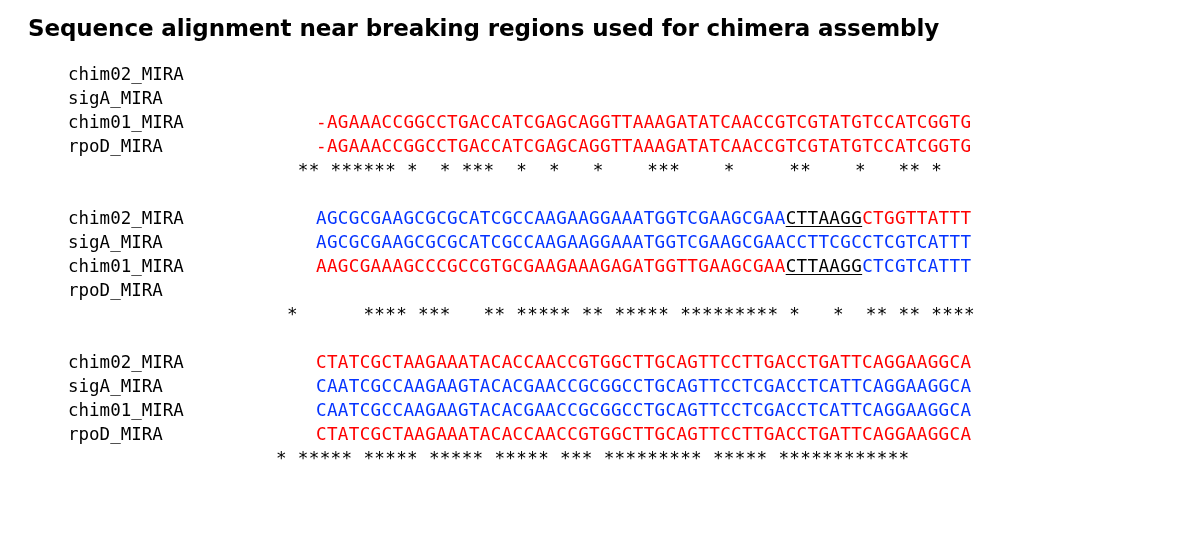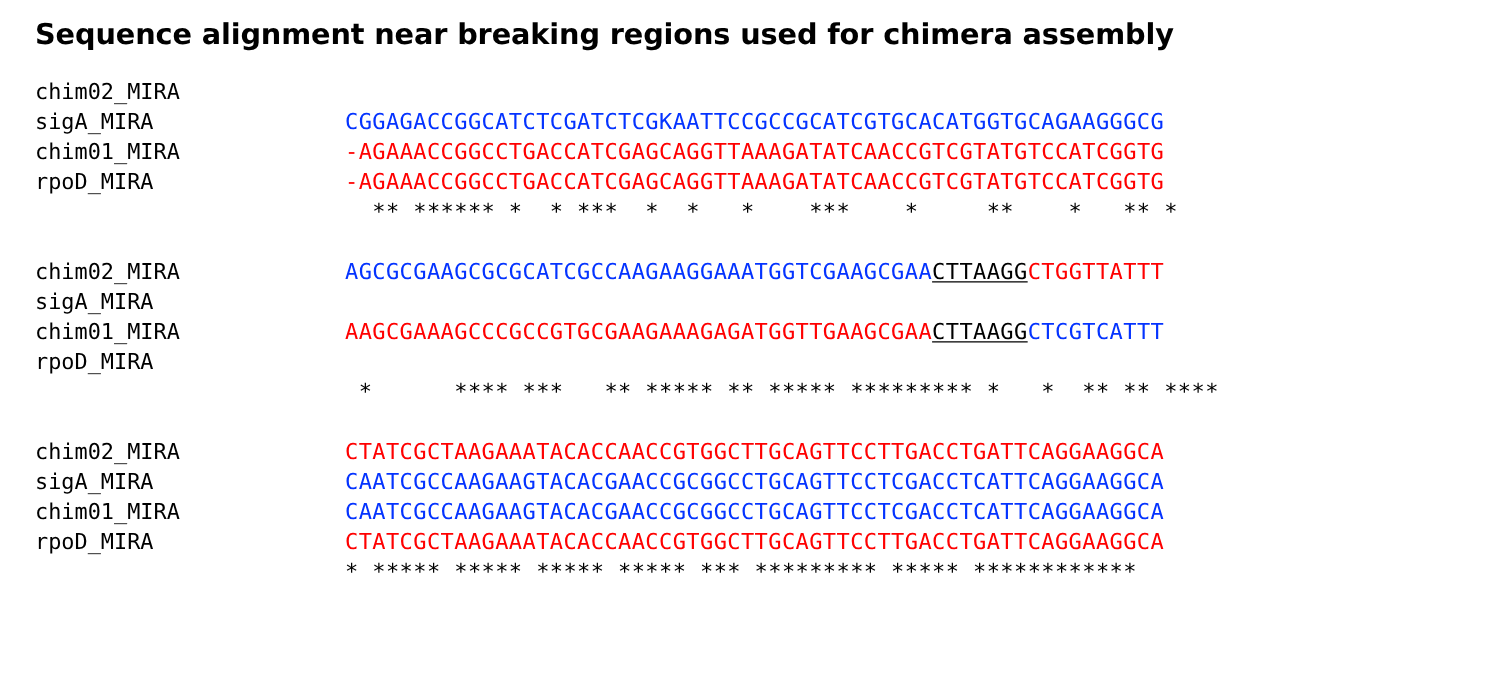--- a/index.html
+++ b/index.html
@@ -31,20 +31,21 @@
     width: 1165px;
   }
   .block {
     margin-bottom: 24px;
   }
   .aln-row {
     display: flex;
     align-items: baseline;
     height: 24px;
     white-space: pre;
+    margin-left: 40px;
   }
   .seq-label {
     font-family: "DejaVu Sans Mono", "Liberation Mono", monospace;
     font-size: 17.5px;
     color: #000000;
     width: 248px;
     flex: 0 0 248px;
     letter-spacing: 0px;
   }
   .seq-text {
@@ -71,31 +72,31 @@
   }
 </style>
 </head>
 <body>
 
 <div id="page-title">Sequence alignment near breaking regions used for chimera assembly</div>
 
 <div id="alignment">
     <div class="block">
       <div class="aln-row"><span class="seq-label">chim02_MIRA</span></div>
-      <div class="aln-row"><span class="seq-label">sigA_MIRA</span><span class="seq-text"><span class="seg-blue">CGGAGACCGGCATCTCGATCTCGKAATTCCGCCGCATCGTGCACATGGTGCAGAAGGGCG</span></span></div>
+      <div class="aln-row"><span class="seq-label">sigA_MIRA</span></div>
       <div class="aln-row"><span class="seq-label">chim01_MIRA</span><span class="seq-text"><span class="seg-red">-</span><span class="seg-red">AGAAACCGGCCTGACCATCGAGCAGGTTAAAGATATCAACCGTCGTATGTCCATCGGTG</span></span></div>
       <div class="aln-row"><span class="seq-label">rpoD_MIRA</span><span class="seq-text"><span class="seg-red">-</span><span class="seg-red">AGAAACCGGCCTGACCATCGAGCAGGTTAAAGATATCAACCGTCGTATGTCCATCGGTG</span></span></div>
       <div class="cons-row">
         <span class="seq-label"></span>
         <span class="cons-text">  ** ****** *  * ***  *  *   *    ***    *     **    *   ** *</span>
       </div>
     </div>
     <div class="block">
       <div class="aln-row"><span class="seq-label">chim02_MIRA</span><span class="seq-text"><span class="seg-blue">AGCGCGAAGCGCGCATCGCCAAGAAGGAAATGGTCGAAGCGAA</span><span class="seg-black seg-underline">CTTAAGG</span><span class="seg-red">CTGGTTATTT</span></span></div>
-      <div class="aln-row"><span class="seq-label">sigA_MIRA</span></div>
+      <div class="aln-row"><span class="seq-label">sigA_MIRA</span><span class="seq-text"><span class="seg-blue">AGCGCGAAGCGCGCATCGCCAAGAAGGAAATGGTCGAAGCGAACCTTCGCCTCGTCATTT</span></span></div>
       <div class="aln-row"><span class="seq-label">chim01_MIRA</span><span class="seq-text"><span class="seg-red">AAGCGAAAGCCCGCCGTGCGAAGAAAGAGATGGTTGAAGCGAA</span><span class="seg-black seg-underline">CTTAAGG</span><span class="seg-blue">CTCGTCATTT</span></span></div>
       <div class="aln-row"><span class="seq-label">rpoD_MIRA</span></div>
       <div class="cons-row">
         <span class="seq-label"></span>
         <span class="cons-text"> *      **** ***   ** ***** ** ***** ********* *   *  ** ** ****</span>
       </div>
     </div>
     <div class="block">
       <div class="aln-row"><span class="seq-label">chim02_MIRA</span><span class="seq-text"><span class="seg-red">CTATCGCTAAGAAATACACCAACCGTGGCTTGCAGTTCCTTGACCTGATTCAGGAAGGCA</span></span></div>
       <div class="aln-row"><span class="seq-label">sigA_MIRA</span><span class="seq-text"><span class="seg-blue">CAATCGCCAAGAAGTACACGAACCGCGGCCTGCAGTTCCTCGACCTCATTCAGGAAGGCA</span></span></div>

